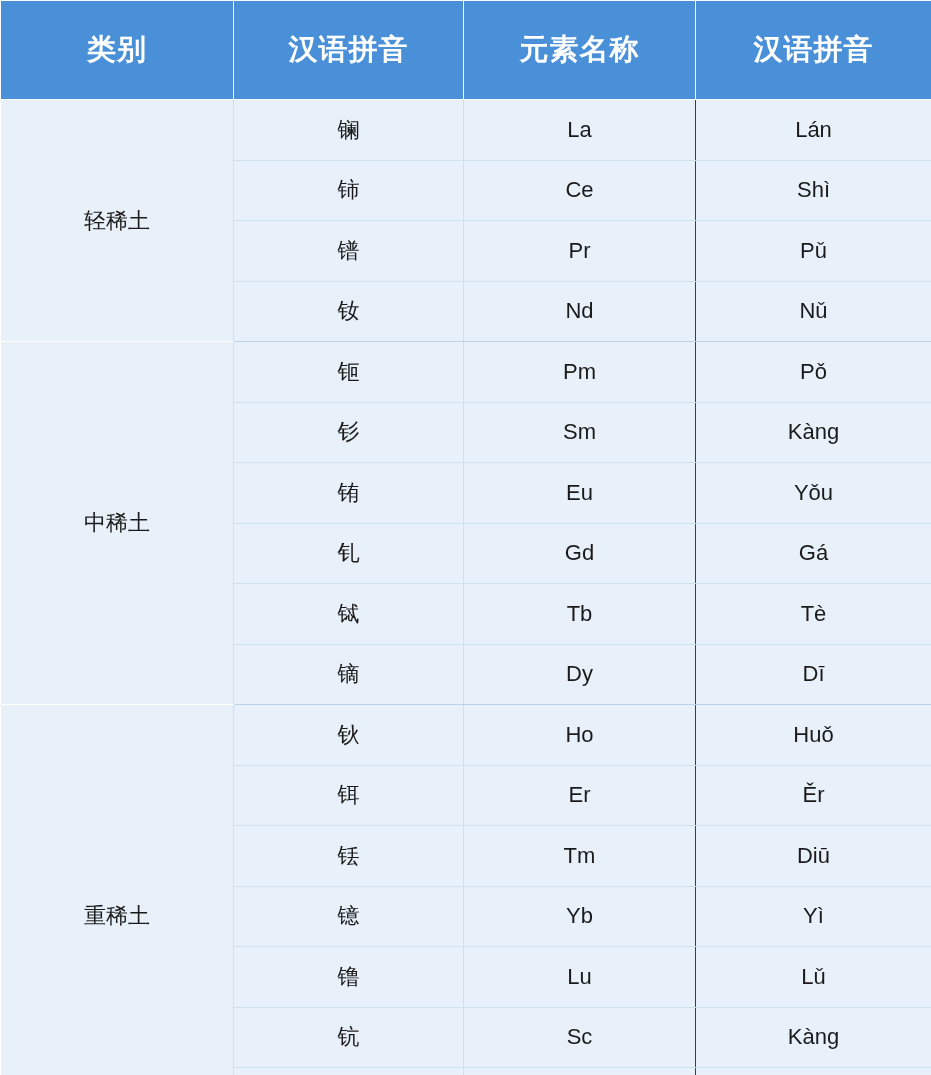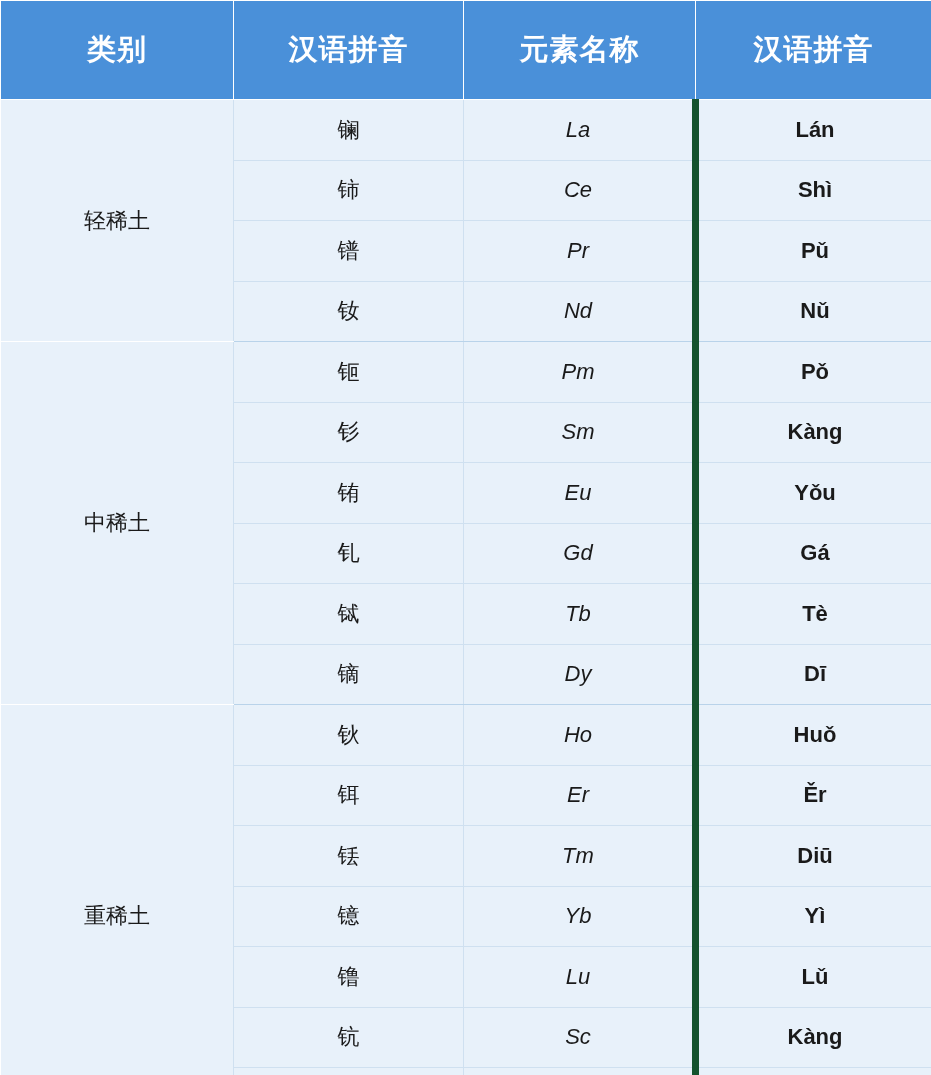--- a/index.html
+++ b/index.html
@@ -57,26 +57,24 @@
     border-right: 1px solid #cfe0f0;
   }
   tbody tr.group-end td {
     border-bottom: 1px solid #b9d3ea;
   }
   tbody td.name {
     border-right: 1px solid #cfe0f0;
     border-left: 1px solid #cfe0f0;
   }
   tbody td.sym {
-    border-right: 7px solid #14532d;
-    font-style: italic;
+    border-right: 1px solid #14532d;
   }
   tbody td.pinyin {
     border-right: 1px solid #cfe0f0;
-    font-weight: bold;
   }
 </style>
 </head>
 <body>
 
 <div class="table-wrap">
   <table class="rare-earth">
     <colgroup>
       <col class="c0">
         <col class="c1">

